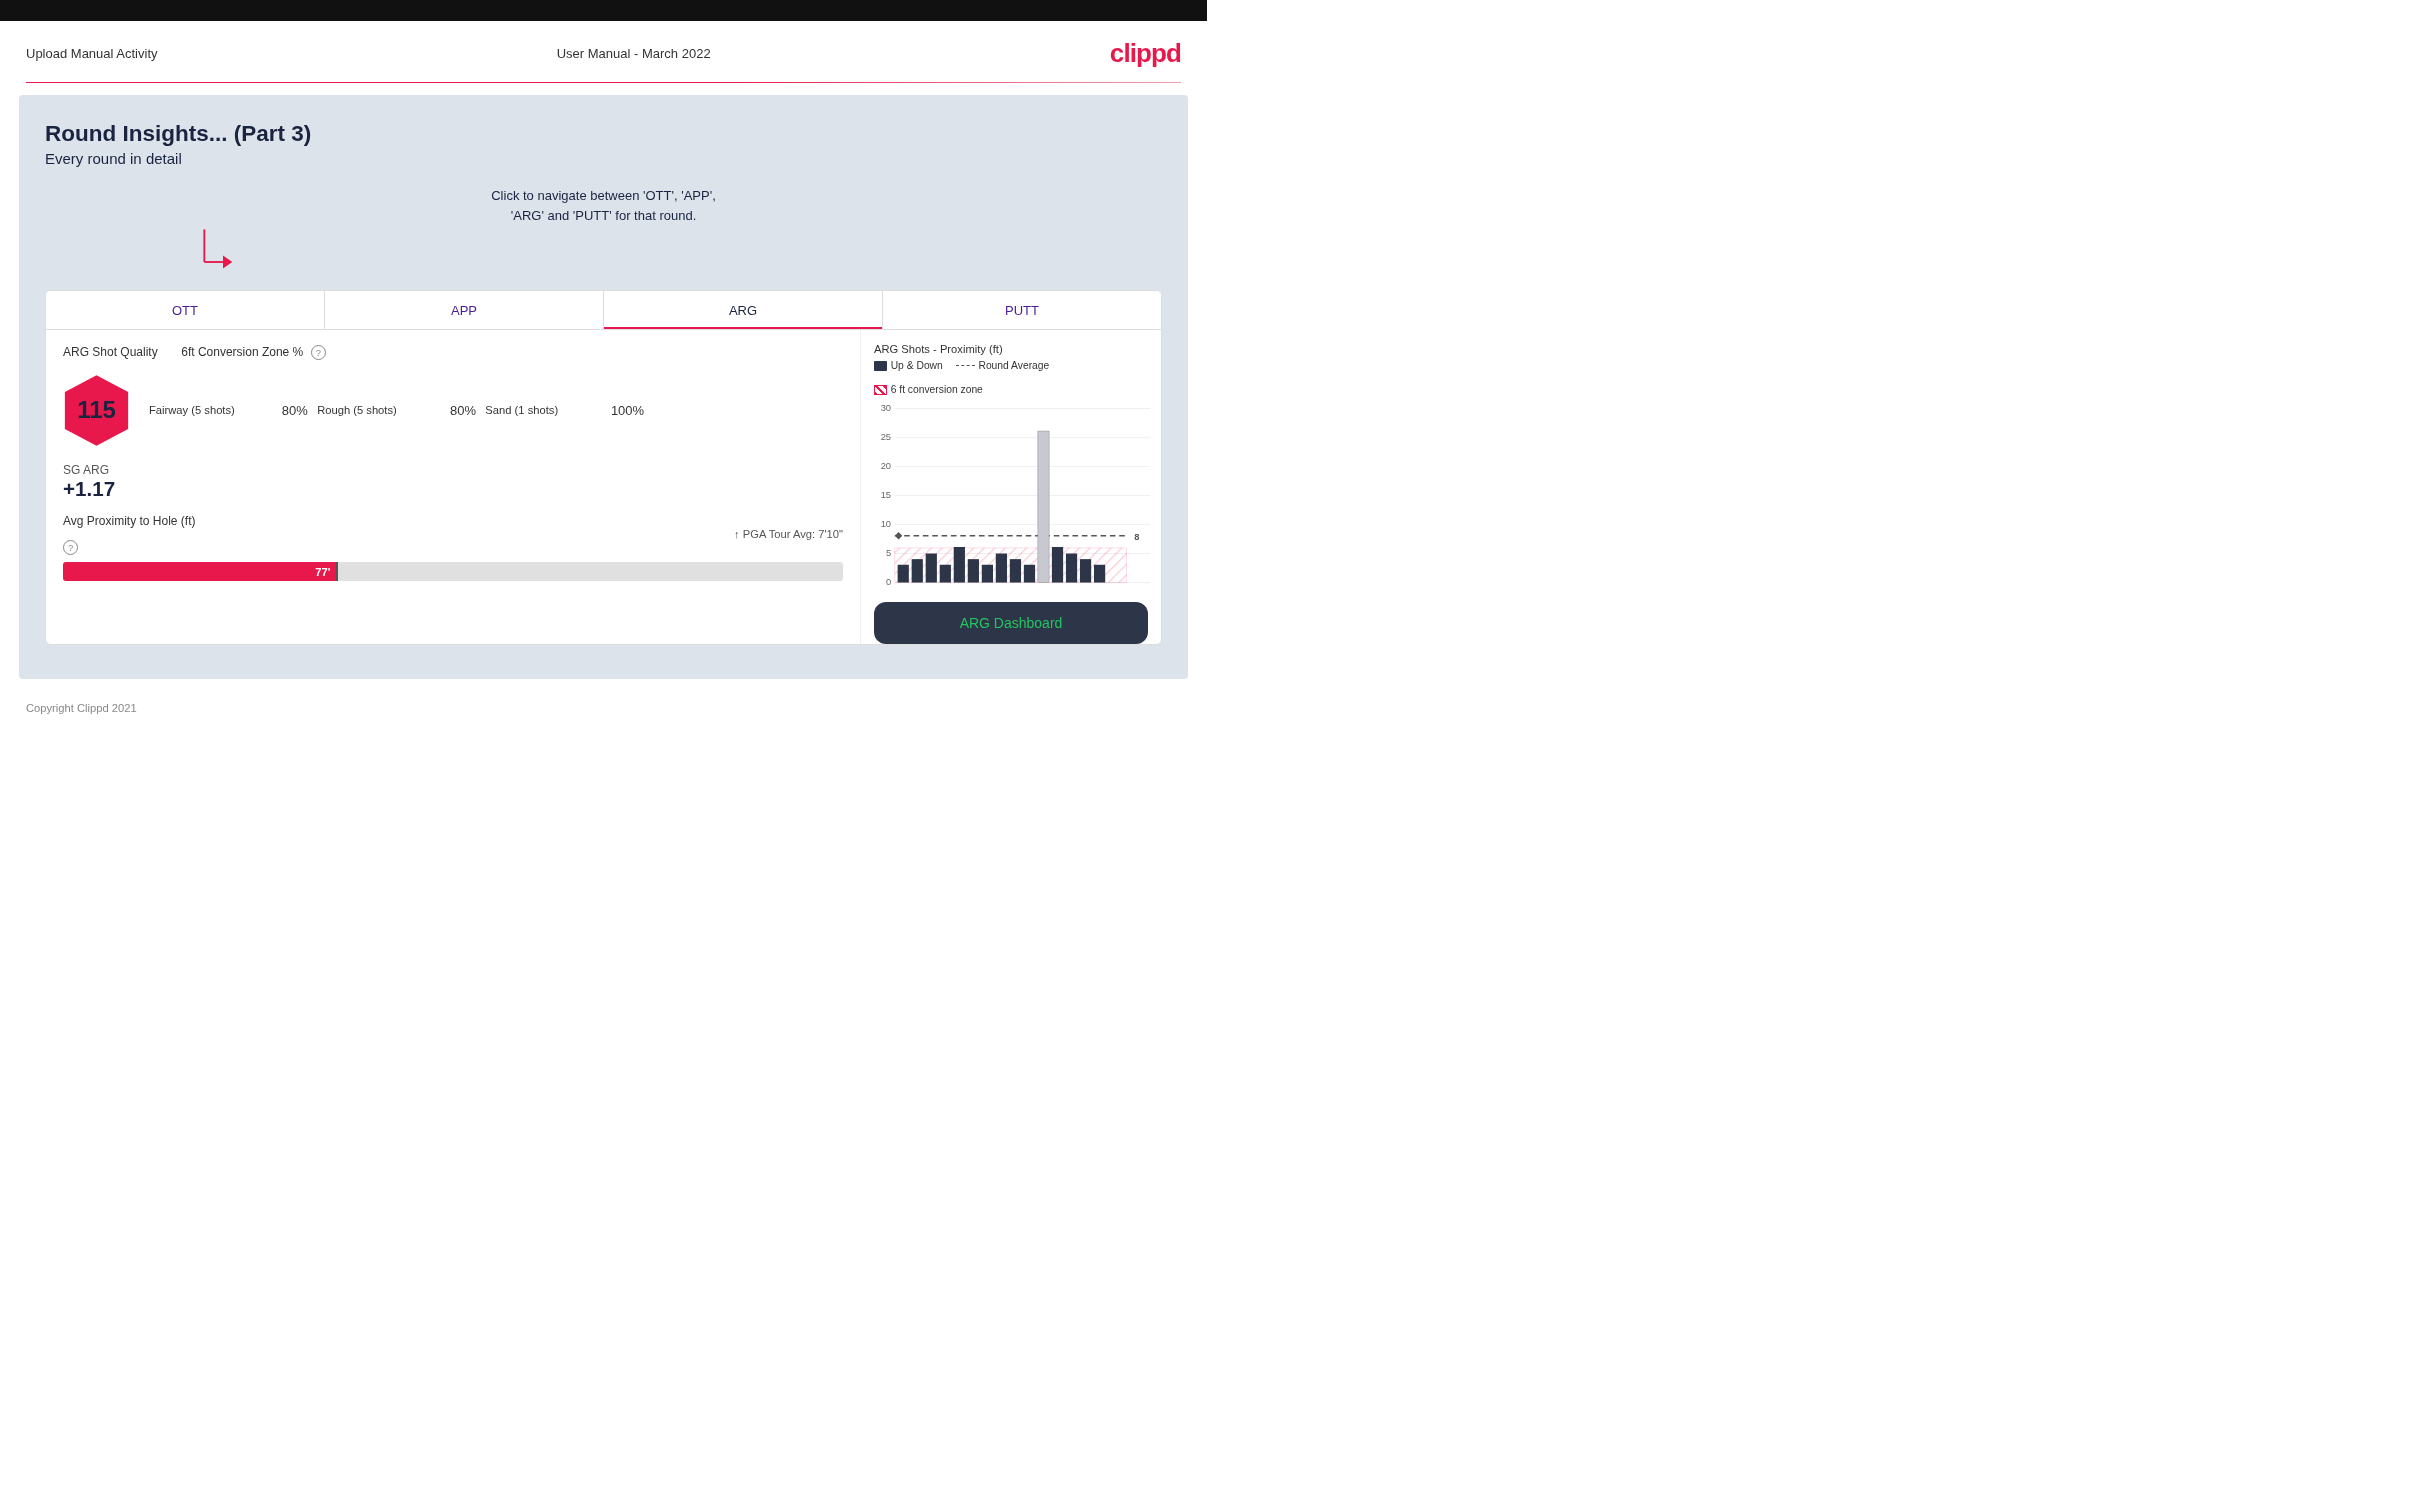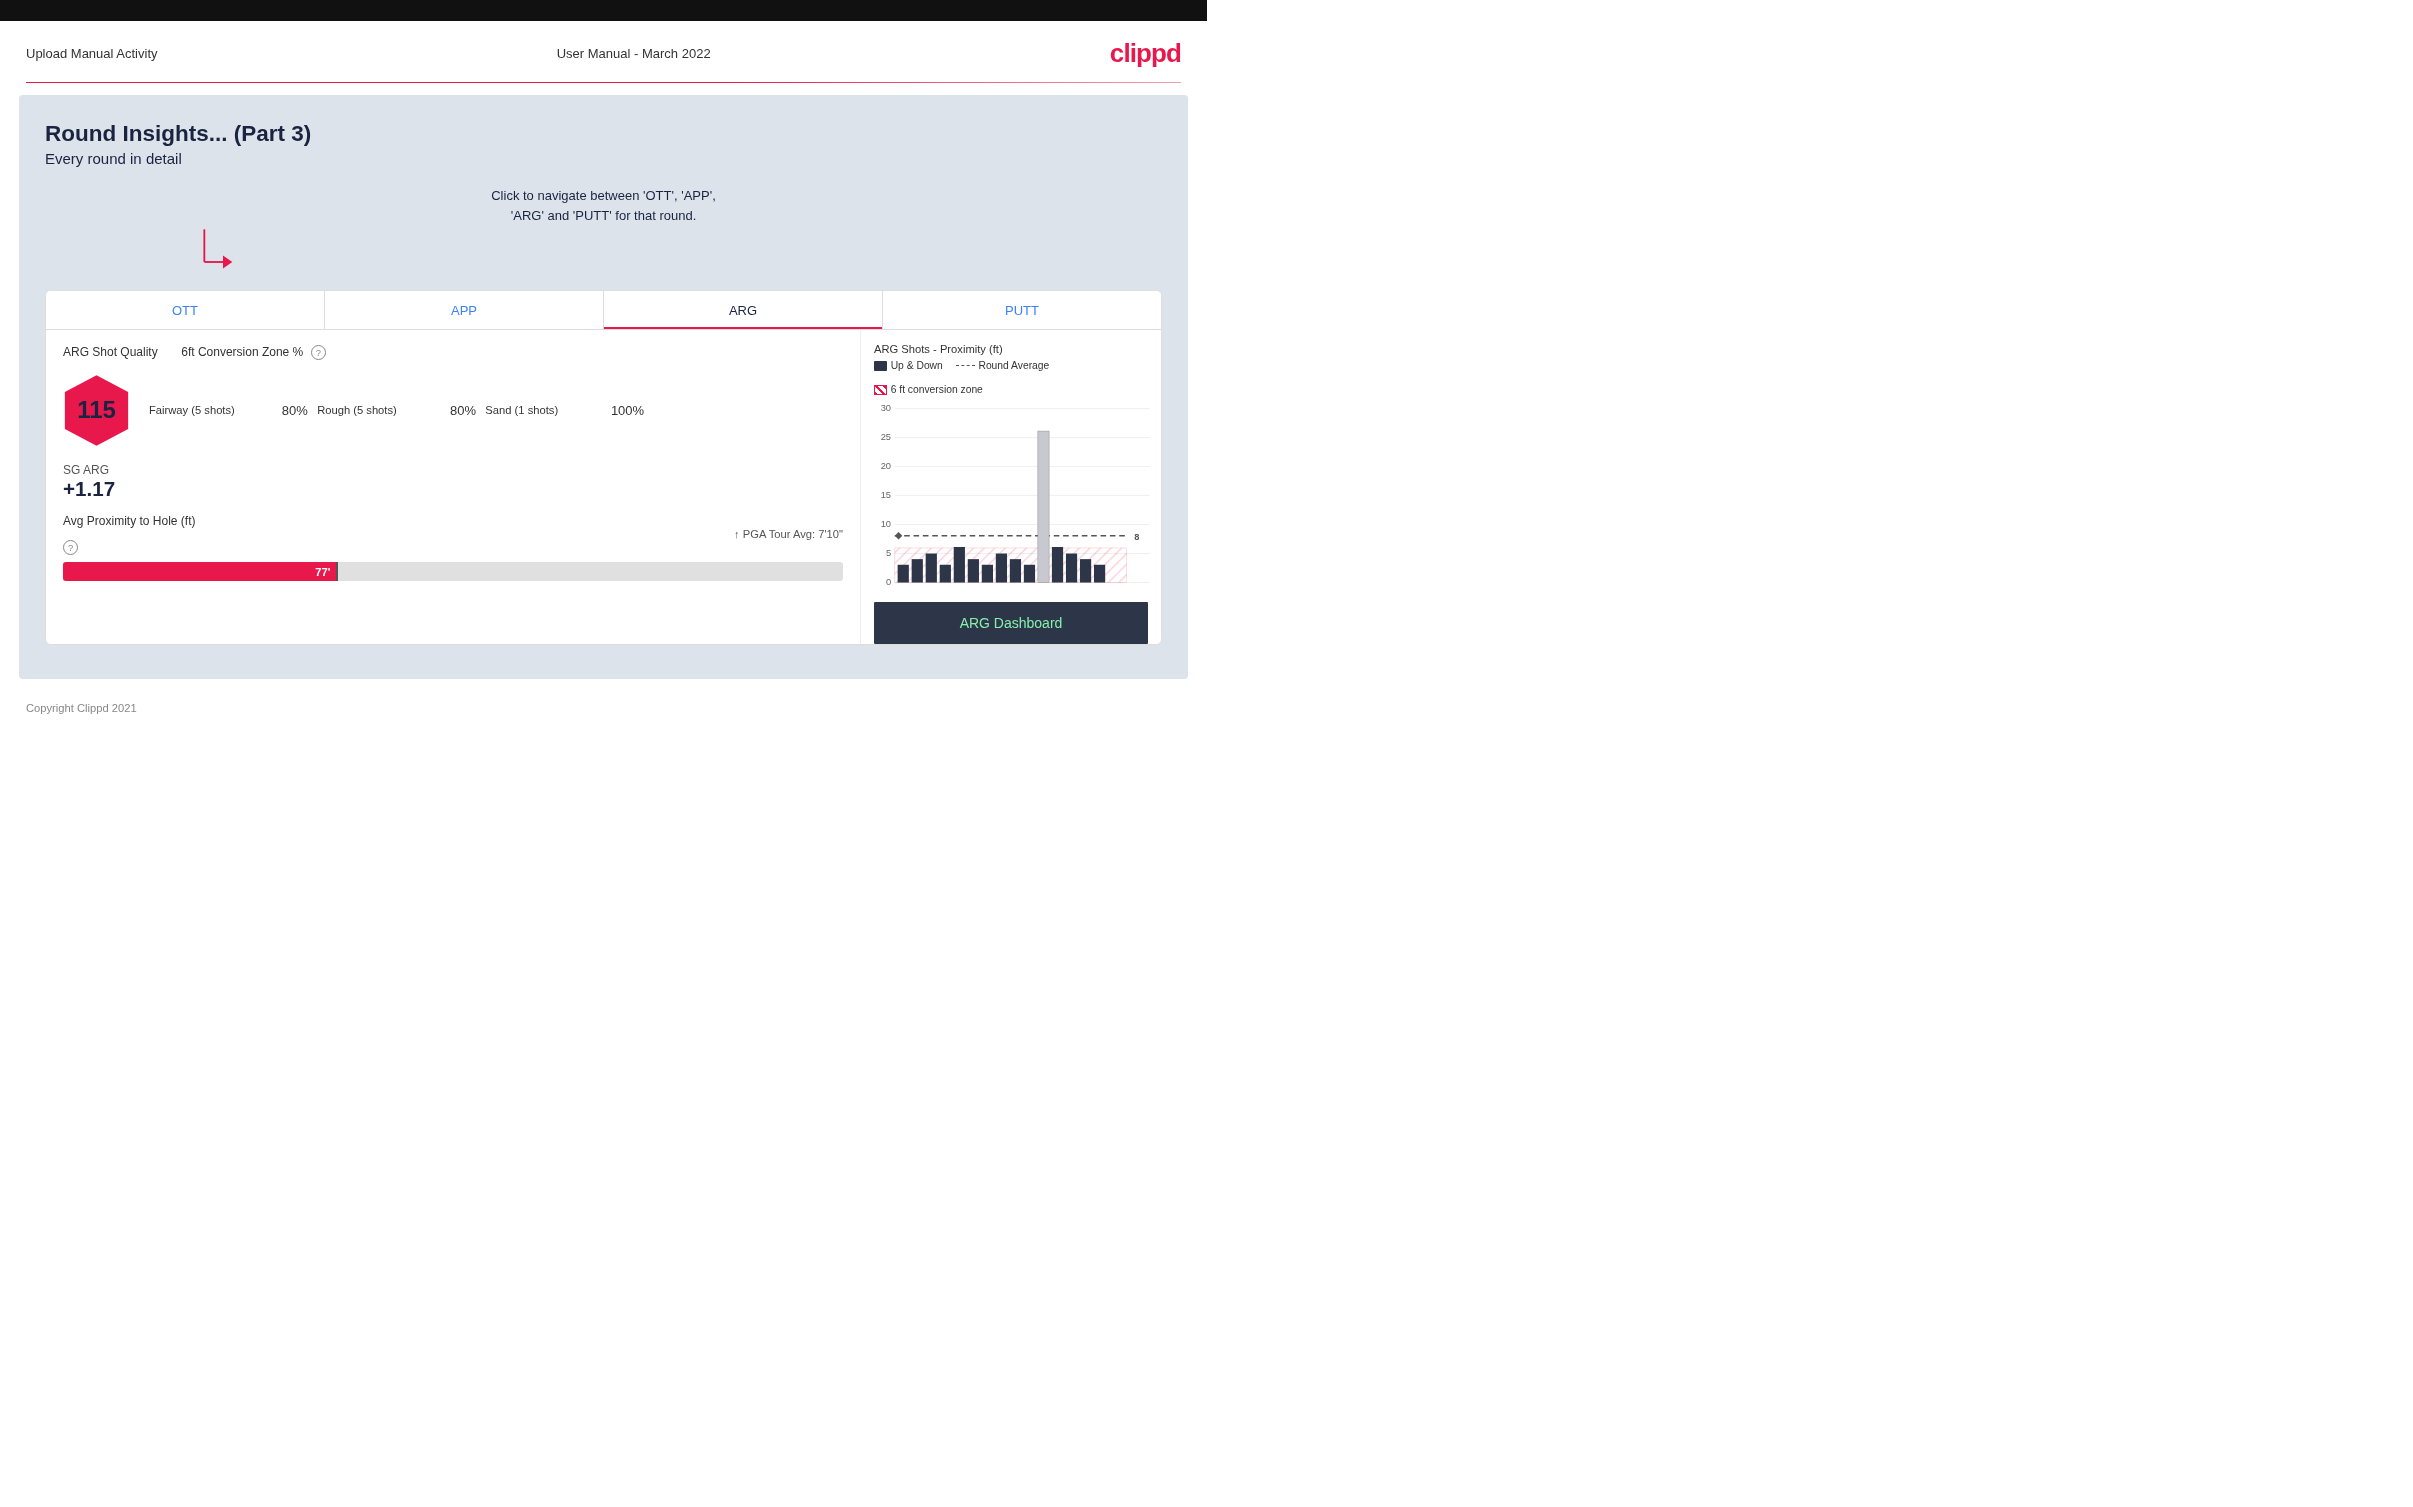--- a/index.html
+++ b/index.html
@@ -112,21 +112,21 @@
     .tabs {
       display: flex;
       border-bottom: 0.9px solid #ddd;
     }
     .tab {
       flex: 1;
       padding: 11.2px 0;
       text-align: center;
       font-size: 13px;
       cursor: pointer;
-      color: #3b82f6;
+      color: #4c1d95;
       background: #fff;
       border-right: 0.9px solid #ddd;
     }
     .tab:last-child { border-right: none; }
     .tab.active {
       background: #fff;
       font-weight: 500;
       color: #1a2340;
       box-shadow: inset 0 -1.9px 0 #e8184c;
     }
@@ -357,23 +357,23 @@
 
     
     .chart-svg-container {
       flex: 1;
       position: relative;
     }
 
     
     .arg-dashboard-btn {
       background: #2d3548;
-      color: #86efac;
+      color: #22c55e;
       border: none;
-      border-radius: 1px;
+      border-radius: 12px;
       padding: 13px 0;
       width: 100%;
       font-size: 14px;
       font-weight: 500;
       cursor: pointer;
       margin-top: 9.4px;
       text-align: center;
     }
 
     

